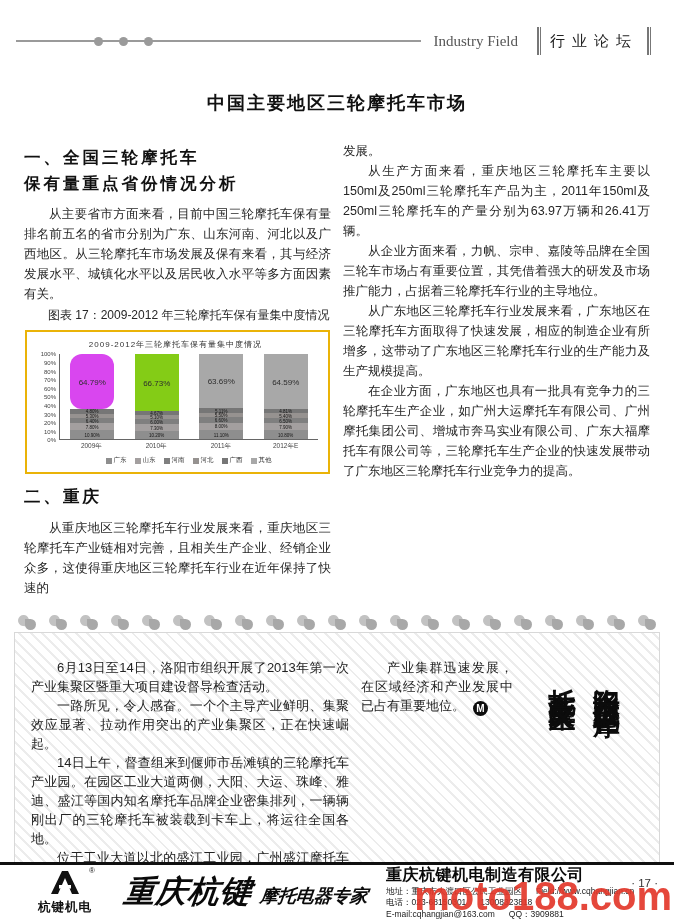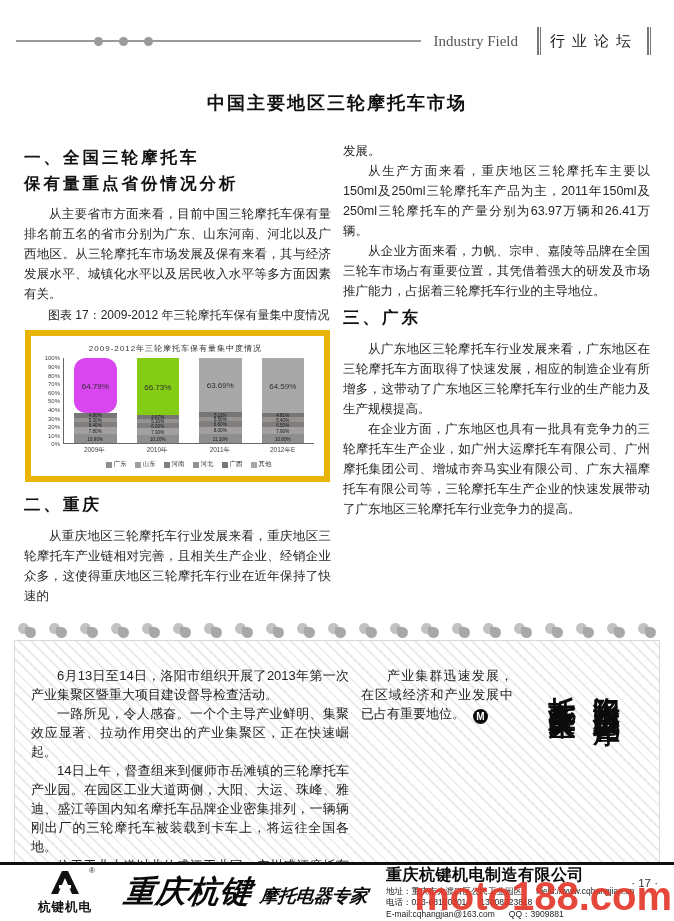--- a/index.html
+++ b/index.html
@@ -22,21 +22,21 @@
   .main-title { text-align:center; font-size:18px; font-weight:bold; letter-spacing:2px; margin-top:36px; color:#111; }
   
   .cols { display:flex; gap:12px; padding:0 24px; margin-top:26px; }
   .col { flex:1; min-width:0; }
   .sec-h { text-align:left; font-weight:bold; font-size:16.5px; letter-spacing:3px; color:#111;
            white-space:pre-line; line-height:1.55; margin:4px 0 8px; }
   p.body-p { font-size:12.5px; line-height:1.6; text-align:justify; text-indent:2em; color:#262626; }
   p.body-p.noindent { text-indent:0; }
   .fig-cap { font-size:12px; line-height:1.6; text-indent:2em; color:#262626; margin-top:2px; }
   
-  .chart-frame { border:6px solid #eab308; background:#fff; margin:5px 1px 10px; padding:7px 10px 5px 6px; }
+  .chart-frame { border:2px solid #eab308; background:#fff; margin:5px 1px 10px; padding:7px 10px 5px 6px; }
   .chart-title { text-align:center; font-size:8px; color:#333; letter-spacing:1px; margin-bottom:4px; }
   .chart-area { display:flex; }
   .yaxis { position:relative; width:26px; height:86px; }
   .ytick { position:absolute; right:3px; font-size:6px; color:#444; line-height:0; }
   .plot { position:relative; flex:1; height:86px; border-left:1px solid #666; border-bottom:1px solid #666;
           display:flex; justify-content:space-around; align-items:flex-end; }
   .bar { width:17%; height:100%; display:flex; flex-direction:column-reverse; }
   .seg { position:relative; width:100%; overflow:hidden; }
   .seg span { position:absolute; left:50%; top:50%; transform:translate(-50%,-50%); white-space:nowrap; }
   .seg-label { font-size:4.5px; color:#151515; }
@@ -243,21 +243,20 @@
       </div>
 
       <h3 class="sec-h">二、重庆</h3>
       <p class="body-p">从重庆地区三轮摩托车行业发展来看，重庆地区三轮摩托车产业链相对完善，且相关生产企业、经销企业众多，这使得重庆地区三轮摩托车行业在近年保持了快速的</p>
     </div>
 
     <div class="col">
       <p class="body-p noindent">发展。</p>
       <p class="body-p">从生产方面来看，重庆地区三轮摩托车主要以150ml及250ml三轮摩托车产品为主，2011年150ml及250ml三轮摩托车的产量分别为63.97万辆和26.41万辆。</p>
       <p class="body-p">从企业方面来看，力帆、宗申、嘉陵等品牌在全国三轮车市场占有重要位置，其凭借着强大的研发及市场推广能力，占据着三轮摩托车行业的主导地位。</p>
-      <h3 class="sec-h">三、广东</h3>
       <p class="body-p">从广东地区三轮摩托车行业发展来看，广东地区在三轮摩托车方面取得了快速发展，相应的制造企业有所增多，这带动了广东地区三轮摩托车行业的生产能力及生产规模提高。</p>
       <p class="body-p">在企业方面，广东地区也具有一批具有竞争力的三轮摩托车生产企业，如广州大运摩托车有限公司、广州摩托集团公司、增城市奔马实业有限公司、广东大福摩托车有限公司等，三轮摩托车生产企业的快速发展带动了广东地区三轮摩托车行业竞争力的提高。</p>
     </div>
   </div>
 
   <div class="squiggle-row">
       <span class="squig"><i class="s1"></i><i class="s2"></i></span>
       <span class="squig"><i class="s1"></i><i class="s2"></i></span>
       <span class="squig"><i class="s1"></i><i class="s2"></i></span>
       <span class="squig"><i class="s1"></i><i class="s2"></i></span>

